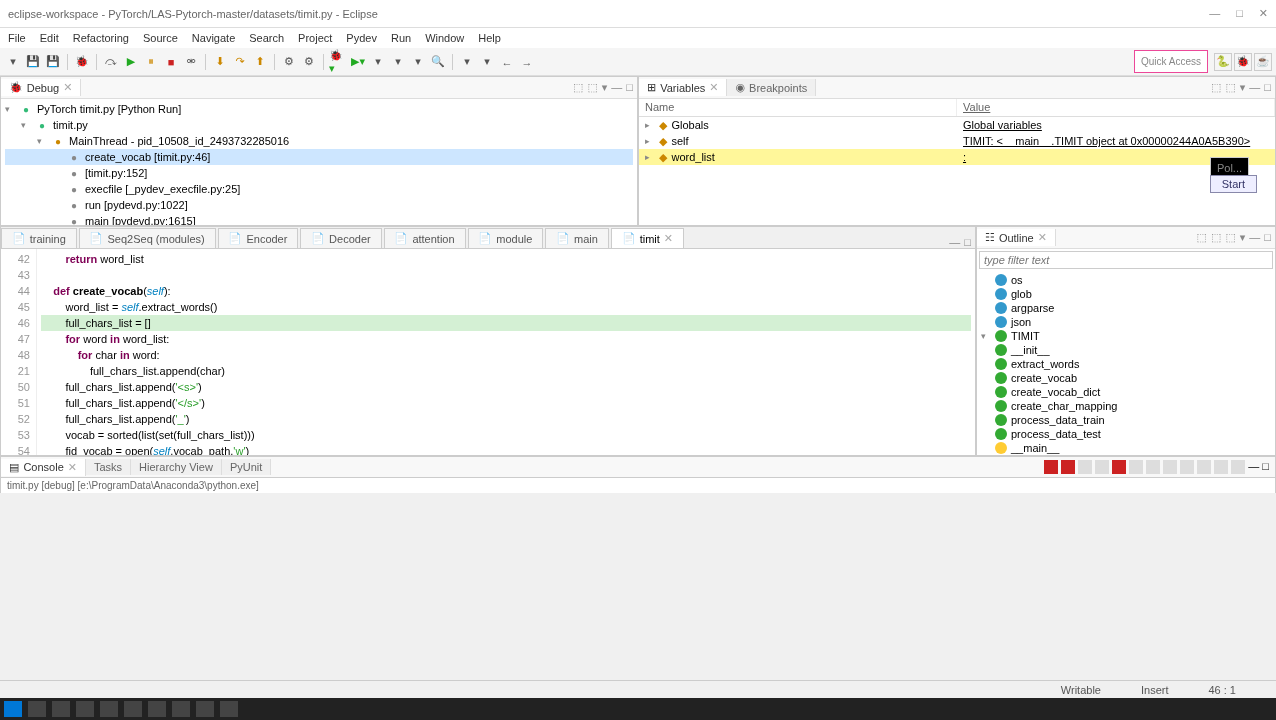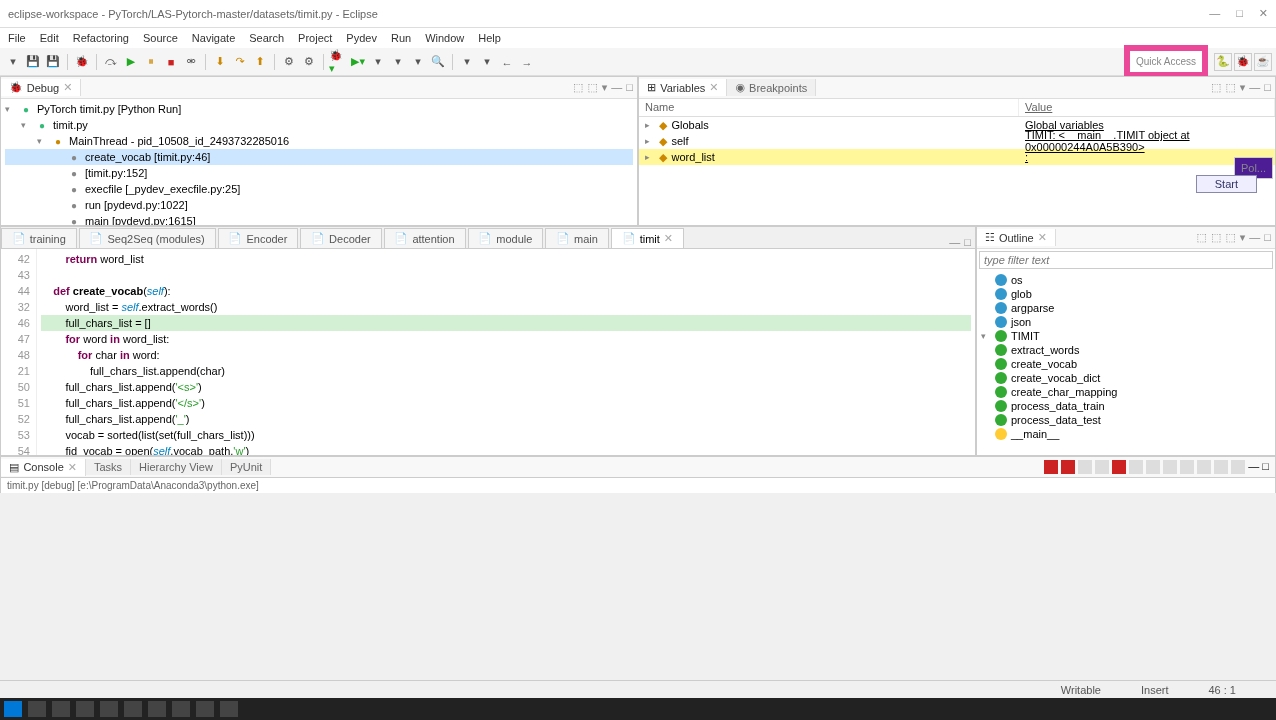--- a/index.html
+++ b/index.html
@@ -4,21 +4,21 @@
 <style>
 * { box-sizing: border-box; margin: 0; padding: 0; font-family: "Segoe UI", Tahoma, sans-serif; font-size: 11px; }
 body { background: #f0f0f0; width: 1276px; height: 720px; overflow: hidden; }
 .titlebar { height: 28px; background: #fff; border-bottom: 1px solid #ddd; display: flex; align-items: center; padding: 0 8px; color: #666; }
 .titlebar .winbtns { margin-left: auto; display: flex; gap: 16px; color: #888; }
 .menubar { height: 20px; background: #fff; display: flex; align-items: center; gap: 14px; padding: 0 8px; color: #333; }
 .menubar span { cursor: default; }
 .toolbar { height: 28px; background: #f5f5f5; border-bottom: 1px solid #ddd; display: flex; align-items: center; padding: 0 4px; gap: 2px; }
 .toolbar .tbtn { width: 18px; height: 18px; display: inline-flex; align-items: center; justify-content: center; color: #555; }
 .toolbar .sep { width: 1px; height: 16px; background: #ccc; margin: 0 3px; }
-.quickaccess { margin-left: auto; border: 6px solid #ec4899; padding: 5px 6px; background: #fff; color: #888; font-size: 10px; }
+.quickaccess { margin-left: auto; border: 1px solid #ec4899; padding: 5px 6px; background: #fff; color: #888; font-size: 10px; }
 .psp-btns { display: flex; gap: 2px; margin-left: 4px; }
 .psp-btns .tbtn { border: 1px solid #ccc; width: 18px; height: 18px; }
 
 .top-row { display: flex; height: 150px; }
 .panel { background: #fff; border: 1px solid #ccc; display: flex; flex-direction: column; }
 .panel-header { height: 22px; display: flex; align-items: center; border-bottom: 1px solid #ddd; background: #f8f8f8; }
 .panel-tab { padding: 2px 8px; border-right: 1px solid #ddd; background: #fff; color: #333; display: flex; align-items: center; gap: 4px; }
 .panel-tab.inactive { background: #f0f0f0; color: #666; }
 .panel-tools { margin-left: auto; display: flex; gap: 4px; padding-right: 4px; color: #888; }
 .tree { flex: 1; overflow: auto; padding: 2px 4px; }
@@ -32,24 +32,24 @@
 .ico.py { color: #3b7; }
 .ico.th { color: #c80; }
 .ico.st { color: #888; }
 
 .vars-panel { flex: 1; }
 .vars-header { display: flex; height: 18px; border-bottom: 1px solid #ddd; background: #fff; color: #666; }
 .vars-header .col { padding: 2px 6px; border-right: 1px solid #eee; }
 .vars-body .row { display: flex; height: 16px; }
 .vars-body .row .cell { padding: 1px 6px; display: flex; align-items: center; gap: 4px; }
 .vars-body .row.hl { background: #fff79a; }
-.colname { width: 380px; }
+.colname { width: 318px; }
 .colval { flex: 1; text-decoration: underline; }
-.start-btn { position: absolute; right: 18px; top: 98px; border: 1px solid #88a; background: #eef; padding: 2px 18px; color: #336; }
-.pol-btn { position: absolute; right: 2px; top: 80px; border: 1px solid #ccc; background: #4c1d95; padding: 4px 6px; color: #888; }
+.start-btn { position: absolute; right: 18px; top: 98px; border: 1px solid #88a; background: #eef; padding: 2px 11px; color: #336; }
+.pol-btn { position: absolute; right: 26px; top: 80px; border: 1px solid #ccc; background: #000000; padding: 4px 6px; color: #888; }
 
 .mid-row { display: flex; height: 230px; }
 .editor-panel { flex: 1; background: #fff; border: 1px solid #ccc; display: flex; flex-direction: column; }
 .editor-tabs { height: 22px; display: flex; align-items: flex-end; border-bottom: 1px solid #ccc; background: #f0f0f0; }
 .editor-tab { padding: 3px 10px; border: 1px solid #ccc; border-bottom: none; background: #f5f5f5; color: #555; margin-right: 2px; display: flex; align-items: center; gap: 4px; font-size: 11px; }
 .editor-tab.active { background: #fff; color: #000; }
 .editor-body { flex: 1; display: flex; overflow: hidden; font-family: Consolas, monospace; font-size: 13px; }
 .gutter { width: 36px; background: #fff; color: #999; text-align: right; padding: 2px 6px 2px 2px; border-right: 1px solid #eee; }
 .gutter div { height: 16px; line-height: 16px; }
 .code { flex: 1; padding: 2px 4px; white-space: pre; color: #000; }
@@ -263,21 +263,21 @@
         <div class="panel-tools" style="margin-left:auto">
         <span class="tbtn">—</span>
         <span class="tbtn">□</span>
       </div>
     </div>
     <div class="editor-body">
       <div class="gutter" id="gutter">
           <div>42</div>
           <div>43</div>
           <div>44</div>
-          <div>32</div>
+          <div>45</div>
           <div>46</div>
           <div>47</div>
           <div>48</div>
           <div>21</div>
           <div>50</div>
           <div>51</div>
           <div>52</div>
           <div>53</div>
           <div>54</div>
         </div>
@@ -323,20 +323,25 @@
           <span>json</span>
         </div>
         <div class="ot-item indent0">
           <span class="tw">▾</span>
           <span class="oico green"></span>
           <span>TIMIT</span>
         </div>
         <div class="ot-item indent1">
           <span class="tw"></span>
           <span class="oico green"></span>
+          <span>__init__</span>
+        </div>
+        <div class="ot-item indent1">
+          <span class="tw"></span>
+          <span class="oico green"></span>
           <span>extract_words</span>
         </div>
         <div class="ot-item indent1">
           <span class="tw"></span>
           <span class="oico green"></span>
           <span>create_vocab</span>
         </div>
         <div class="ot-item indent1">
           <span class="tw"></span>
           <span class="oico green"></span>

